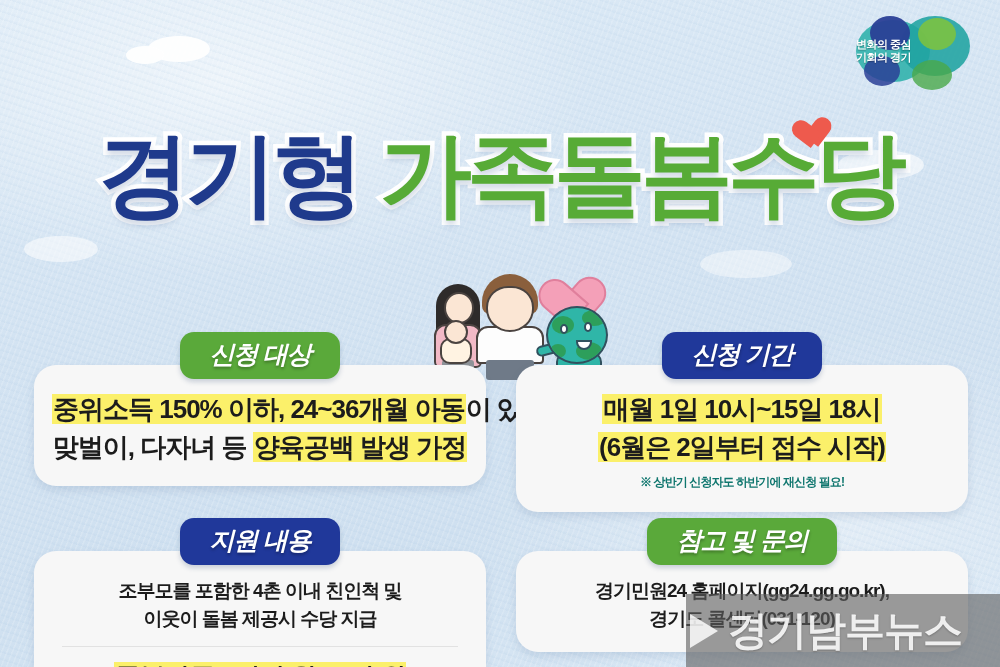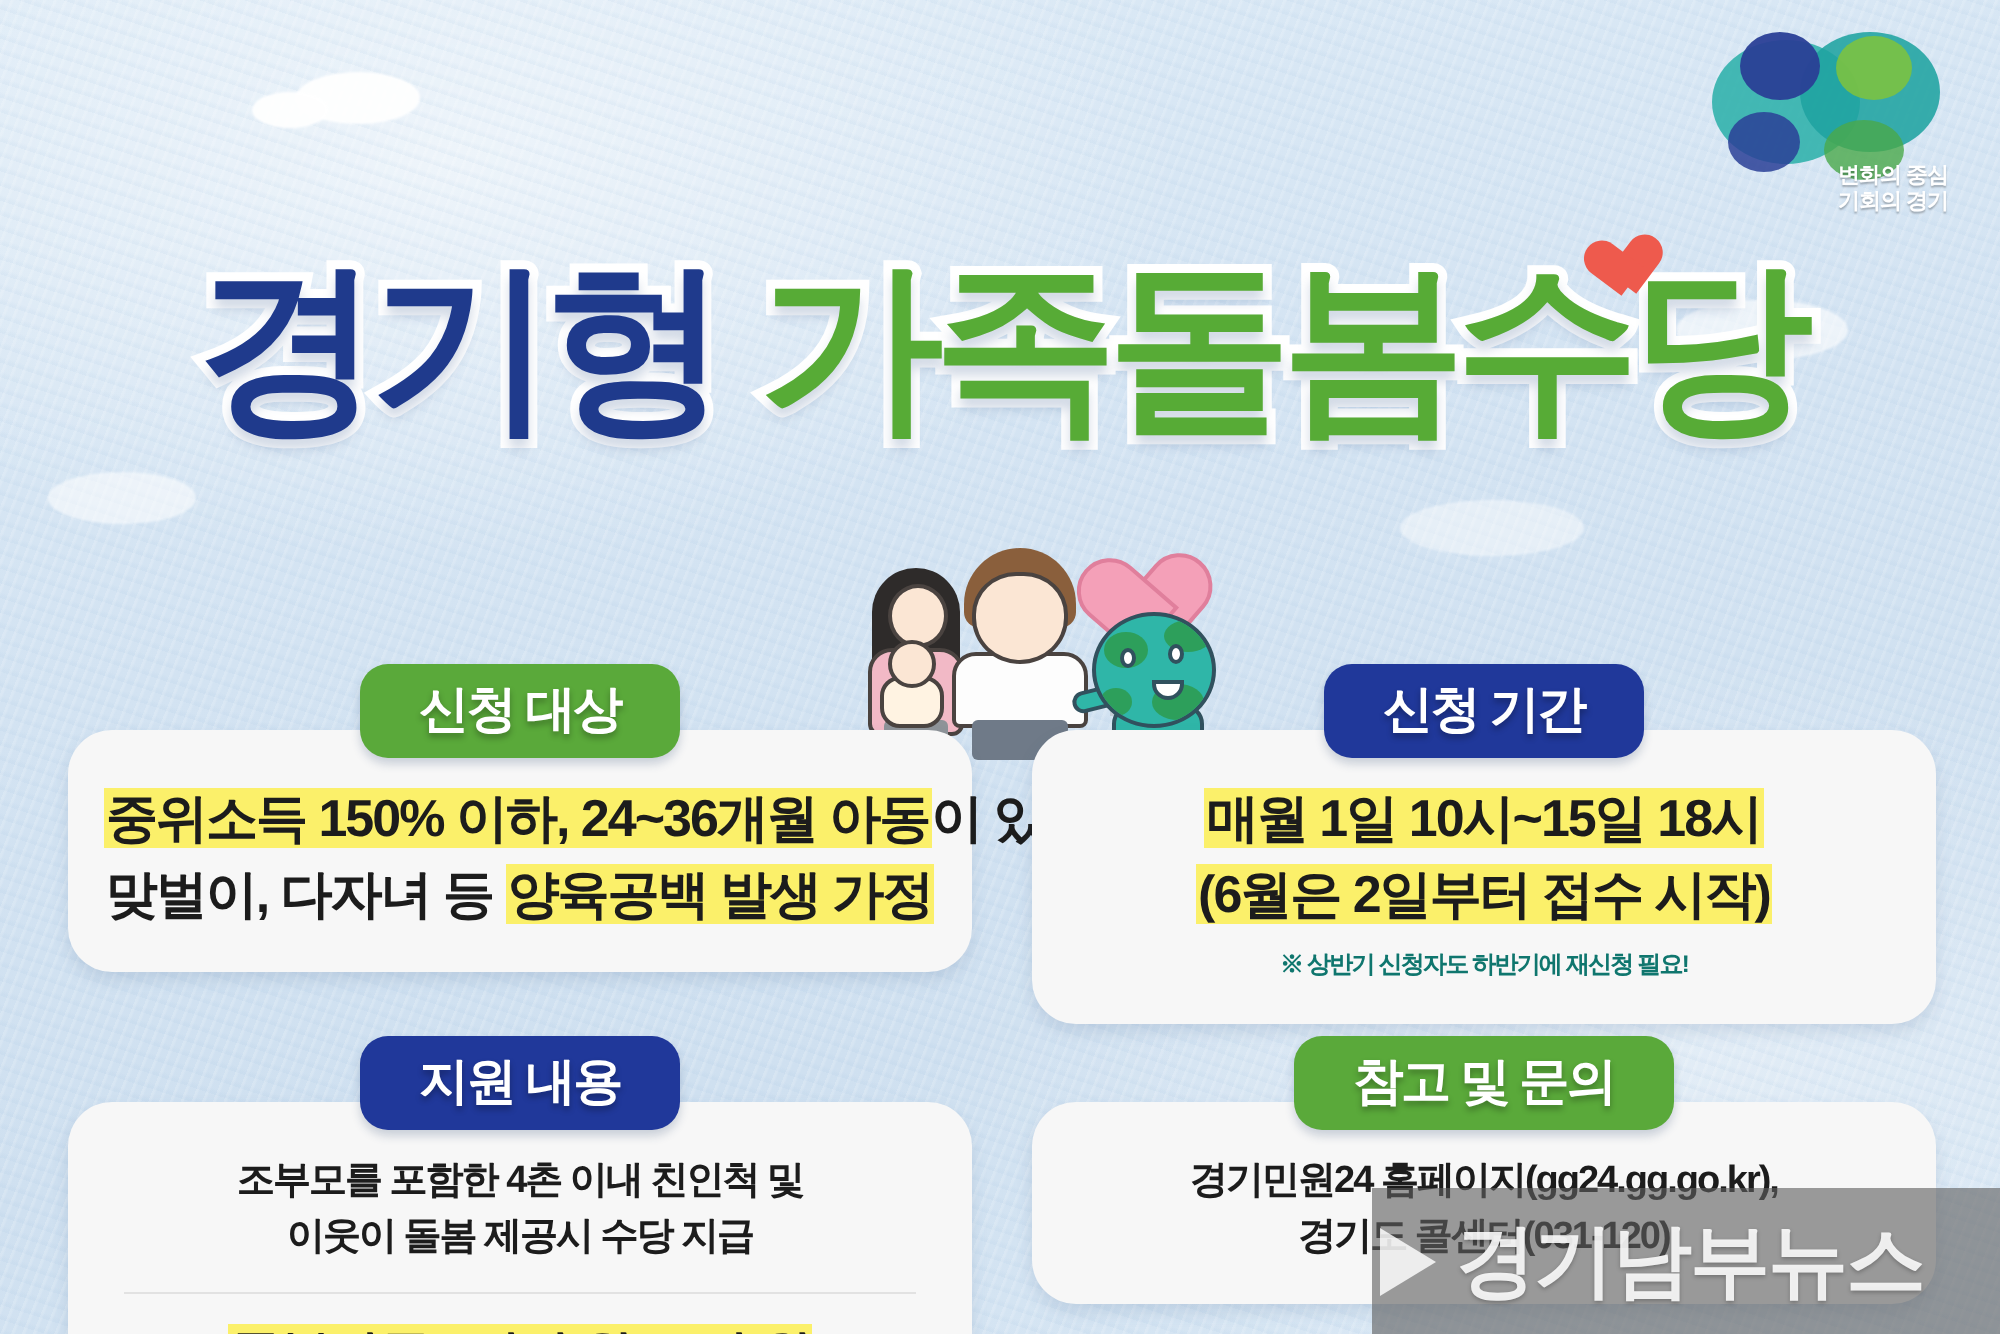--- a/index.html
+++ b/index.html
@@ -42,24 +42,23 @@
   }
   #logo .blob { position:absolute; border-radius:50%; }
   #logo .b1 { width:74px; height:62px; left:0;  top:6px;  background:#35b3ae; opacity:.92; }
   #logo .b2 { width:70px; height:60px; left:44px; top:2px; background:#1fa3a0; opacity:.88; }
   #logo .b3 { width:40px; height:34px; left:14px; top:2px; background:#2a3f96; opacity:.95; }
   #logo .b4 { width:38px; height:32px; left:62px; top:4px; background:#7ac143; opacity:.92; }
   #logo .b5 { width:36px; height:30px; left:8px;  top:42px; background:#2a3f96; opacity:.85; }
   #logo .b6 { width:40px; height:30px; left:56px; top:46px; background:#4aa94a; opacity:.8; }
   #logo .ltext {
     position:absolute; left:0; top:24px; width:118px;
-    text-align:right; color:#fff; font-weight:bold;
+    text-align:left; color:#fff; font-weight:bold;
     font-size:11px; line-height:13px; letter-spacing:-.5px;
     text-shadow:0 1px 1px rgba(0,0,0,.28);
-    margin-top:44px;
   }
 
   
   #ribbon {
     position:absolute; left:198px; top:62px;
     width:604px; height:56px;
     background:linear-gradient(98deg, #1c3f7c 0%, #23528f 26%, #2f7f63 62%, #4e9d3f 86%, #58a83c 100%);
     border-radius:26px;
     display:flex; align-items:center; justify-content:center;
     clip-path:polygon(0% 12%, 4% 0%, 96% 0%, 100% 12%, 96% 50%, 100% 88%, 96% 100%, 4% 100%, 0% 88%, 4% 50%);
@@ -139,20 +138,21 @@
   
   .card { position:absolute; width:452px; }
 
   .card-head {
     position:relative; z-index:3; margin:0 auto;
     padding:6px 30px 8px; border-radius:14px;
     text-align:center; white-space:nowrap; width:max-content;
     color:#fff; font-weight:bold; font-size:25px; letter-spacing:-1.2px;
     text-shadow:0 2px 3px rgba(0,0,0,.30);
     box-shadow:0 3px 5px rgba(40,70,110,.22);
+    font-style:italic;
   }
   .head-green { background:#5aa93a; }
   .head-navy  { background:#20389a; }
 
   .card-body {
     position:relative; margin-top:-14px;
     background:#f7f7f7; border-radius:22px;
     padding:26px 18px 20px;
     text-align:center;
     box-shadow:0 4px 8px rgba(70,100,140,.16);

